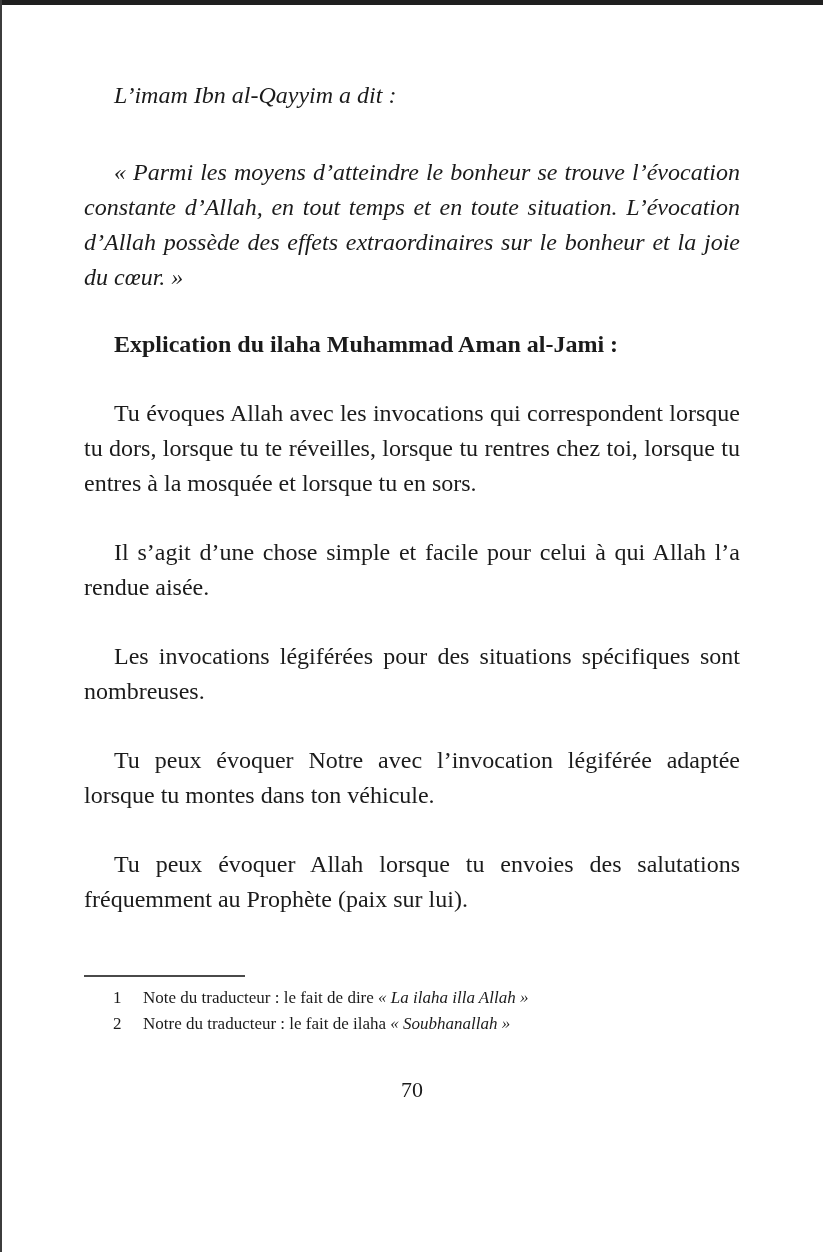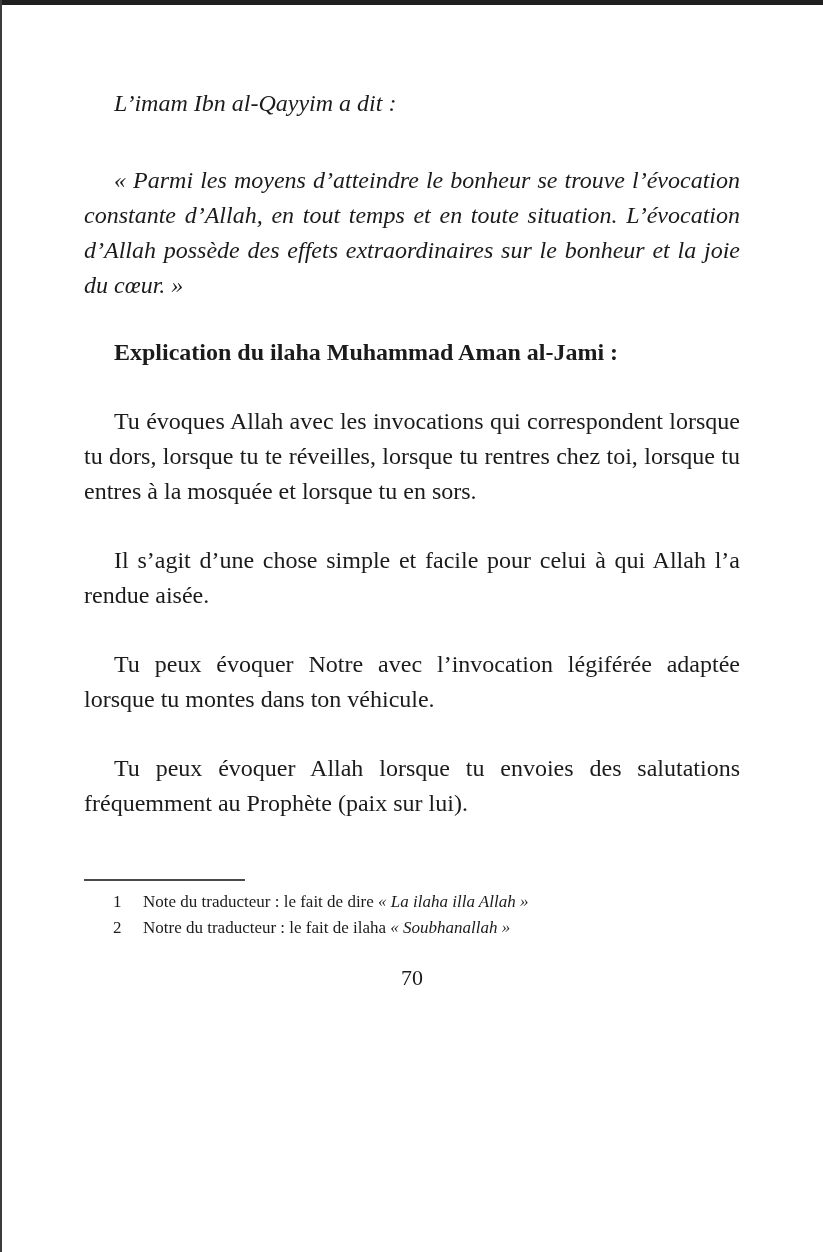--- a/index.html
+++ b/index.html
@@ -23,21 +23,21 @@
   }
   .border-left {
     position: absolute;
     top: 0; left: 0;
     width: 2px; height: 1252px;
     background: #3c3c3c;
   }
   .content {
     position: absolute;
     left: 84px;
-    top: 16px;
+    top: 8px;
     width: 656px;
     padding-top: 70px;
   }
   .content p, .content h2 {
     margin: 0;
     font-size: 24px;
     line-height: 35px;
     font-weight: normal;
   }
   .indent { text-indent: 30px; }
@@ -68,21 +68,21 @@
     font-size: 17px;
     line-height: 26px;
     padding-left: 29px;
   }
   .fn-num {
     flex: none;
     width: 30px;
   }
   .fn-text { flex: 1; }
   .page-number {
-    margin-top: 22px;
+    margin-top: 38px;
     text-align: center;
     font-size: 22px;
     line-height: 30px;
   }
 </style>
 </head>
 <body>
 
 <div class="border-top"></div>
 <div class="border-left"></div>
@@ -92,20 +92,21 @@
   <p class="attribution indent">L’imam Ibn al-Qayyim a dit :</p>
 
   <p class="quote italic indent justify">« Parmi les moyens d’atteindre le bonheur se trouve l’évocation constante d’Allah, en tout temps et en toute situation. L’évocation d’Allah possède des effets extraordinaires sur le bonheur et la joie du cœur. »</p>
 
   <h2 class="heading indent">Explication du ilaha Muhammad Aman al-Jami :</h2>
 
   <p class="para indent justify">Tu évoques Allah avec les invocations qui correspondent lorsque tu dors, lorsque tu te réveilles, lorsque tu rentres chez toi, lorsque tu entres à la mosquée et lorsque tu en sors.</p>
 
   <p class="para indent justify">Il s’agit d’une chose simple et facile pour celui à qui Allah l’a rendue aisée.</p>
 
+  <p class="para indent justify">Les invocations légiférées pour des situations spécifiques sont nombreuses.</p>
 
   <p class="para indent justify">Tu peux évoquer Notre avec l’invocation légiférée adaptée lorsque tu montes dans ton véhicule.</p>
 
 
   <p class="para indent justify">Tu peux évoquer Allah lorsque tu envoies des salutations fréquemment au Prophète (paix sur lui).</p>
 
   <div class="footnote-rule"></div>
 
   <div class="footnotes">
     <div class="footnote">

